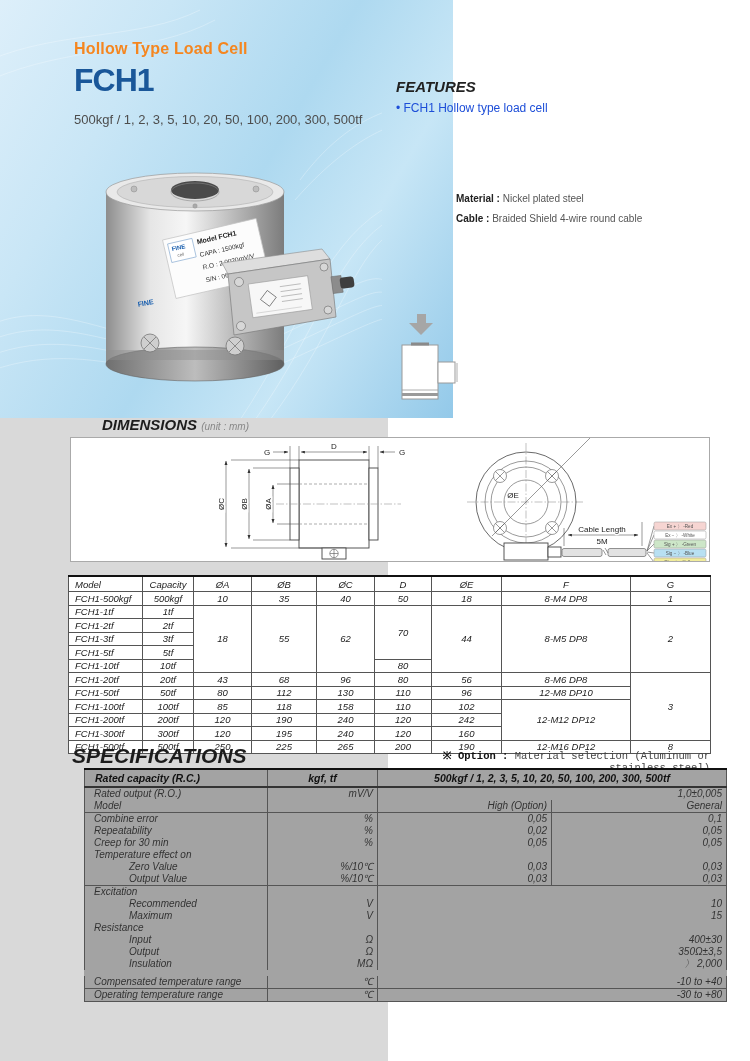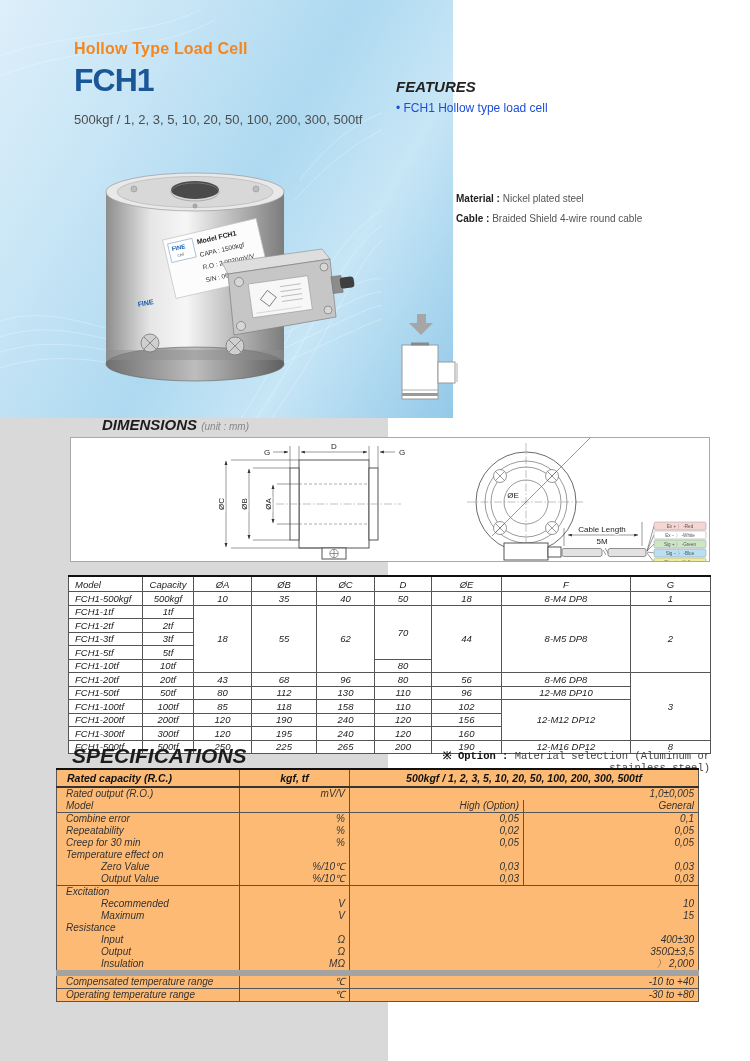--- a/index.html
+++ b/index.html
@@ -38,21 +38,21 @@
   .dims{position:absolute;left:68px;top:575px;width:642px;background:#fff;border:1px solid #555;border-top:2px solid #111;}
   .dims th,.dims td{border:1px solid #555;font-size:9.5px;font-weight:normal;color:#222;
       text-align:center;padding:0 2px;height:12.5px;line-height:11px;overflow:hidden;}
   .dims th{height:14px;}
   .dims td.mod,.dims th.mod{text-align:left;padding-left:6px;}
 
   .option-note{position:absolute;left:385px;top:748px;width:325px;text-align:right;font-size:10.5px;color:#444;font-family:Liberation Mono, monospace;}
   .option-note b{color:#111;}
   .spec-heading{position:absolute;left:72px;top:744px;font-size:21px;font-weight:bold;font-style:italic;color:#1c1c1c;}
 
-  .spec{position:absolute;left:56px;top:768px;width:642px;background:#fdba74;border:1px solid #555;border-top:2px solid #111;padding-left:8px;}
+  .spec{position:absolute;left:84px;top:768px;width:642px;background:#a3a3a3;border:1px solid #555;border-top:2px solid #111;padding-left:8px;}
   .spec th{font-size:10.5px;font-weight:bold;color:#111;height:16px;border-bottom:2px solid #333;border-left:1px solid #555;text-align:center;padding:0 4px;}
   .spec th.lblh{text-align:left;padding-left:10px;border-left:none;}
   .spec td{font-size:10px;color:#333;height:12px;line-height:12px;padding:0 4px;overflow:hidden;}
   .spec td.lbl{text-align:left;padding-left:9px;}
   .spec td.ind{padding-left:44px;}
   .spec td.unit,.spec td.half,.spec td.val{text-align:right;border-left:1px solid #555;}
   .spec tr.bb td{border-bottom:1px solid #555;}
   .spec tr.bb2 td{border-bottom:6px solid #a3a3a3;}
 
   svg text{font-family:"Liberation Sans",sans-serif;}
@@ -398,21 +398,21 @@
           <td>102</td>
           <td rowspan="3">12-M12 DP12</td>
         </tr>
         <tr>
           <td class="mod">FCH1-200tf</td>
           <td>200tf</td>
           <td>120</td>
           <td>190</td>
           <td>240</td>
           <td>120</td>
-          <td>156</td>
+          <td>242</td>
         </tr>
         <tr>
           <td class="mod">FCH1-300tf</td>
           <td>300tf</td>
           <td>120</td>
           <td>195</td>
           <td>240</td>
           <td>120</td>
           <td>160</td>
         </tr>

